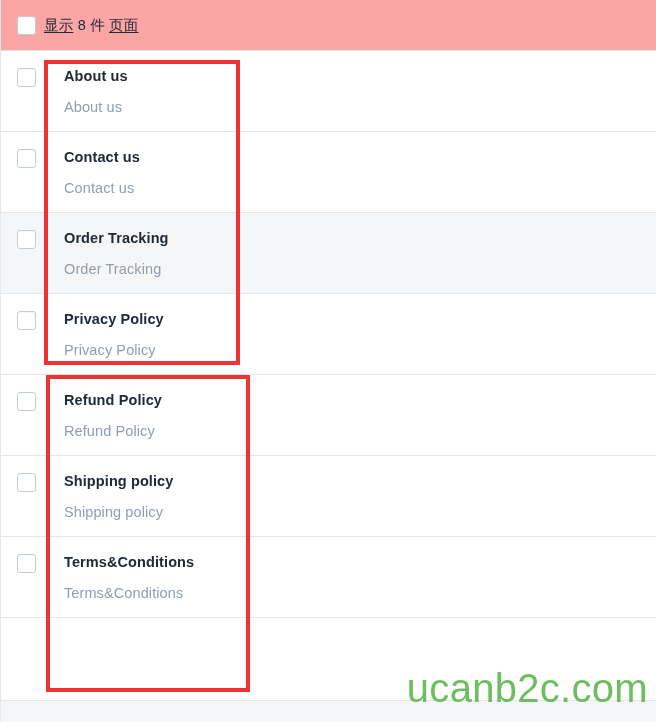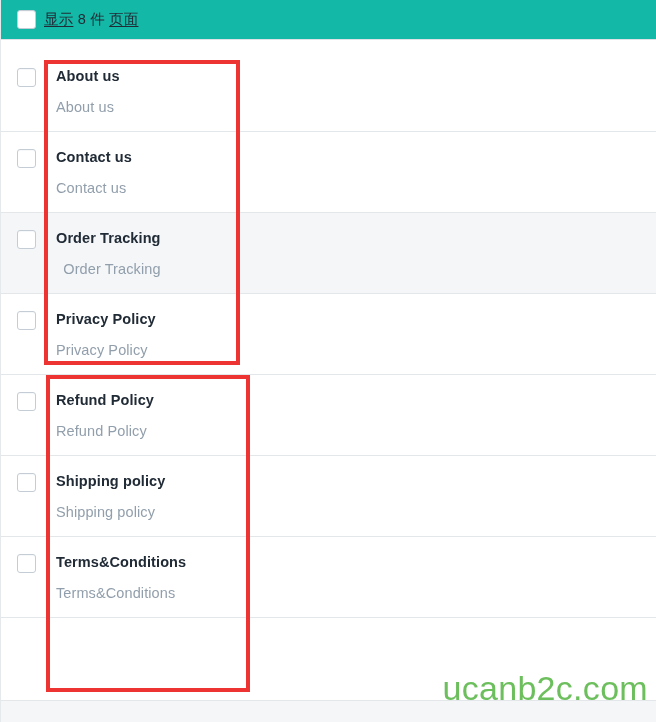--- a/index.html
+++ b/index.html
@@ -26,22 +26,22 @@
     left: 0; top: 0;
     width: 1px; height: 722px;
     background: #e6e9ec;
     z-index: 3;
   }
 
   
   .list-header {
     position: absolute;
     left: 0; top: 0;
-    width: 656px; height: 40px;
-    background: #14b8a6;
+    width: 656px; height: 51px;
+    background: #fca5a5;
     border-bottom: 1px solid #dfe3e8;
     display: flex;
     align-items: center;
   }
   .hdr-check-cell {
     width: 44px;
     display: flex;
     align-items: center;
     justify-content: center;
     padding-left: 8px;
@@ -70,34 +70,34 @@
 
   .row {
     position: relative;
     height: 81px;
     width: 656px;
     background: #ffffff;
     border-bottom: 1px solid #e4e7ea;
     display: flex;
     align-items: flex-start;
   }
-  .row.alt { background: #f4f6f8; text-align: right; }
+  .row.alt { background: #f4f6f8; }
 
   .row-check-cell {
     width: 44px;
     padding-left: 8px;
     padding-top: 17px;
     display: flex;
     justify-content: center;
     flex: 0 0 auto;
   }
 
   .row-body {
     padding-top: 15px;
-    padding-left: 12px;
+    padding-left: 20px;
   }
 
   .row-title {
     font-size: 14.5px;
     font-weight: bold;
     color: #212b36;
     line-height: 20px;
     letter-spacing: .1px;
     white-space: nowrap;
   }
@@ -131,21 +131,21 @@
     pointer-events: none;
   }
   #annot-top    { left: 44px;  top: 60px;  width: 196px; height: 305px; }
   #annot-bottom { left: 46px;  top: 375px; width: 204px; height: 317px; }
 
   
   .watermark {
     position: absolute;
     right: 8px;
     top: 668px;
-    font-size: 34px;
+    font-size: 40px;
     font-weight: normal;
     color: #6cbf5c;
     letter-spacing: .3px;
     line-height: 40px;
     z-index: 25;
     white-space: nowrap;
   }
 </style>
 </head>
 <body>

